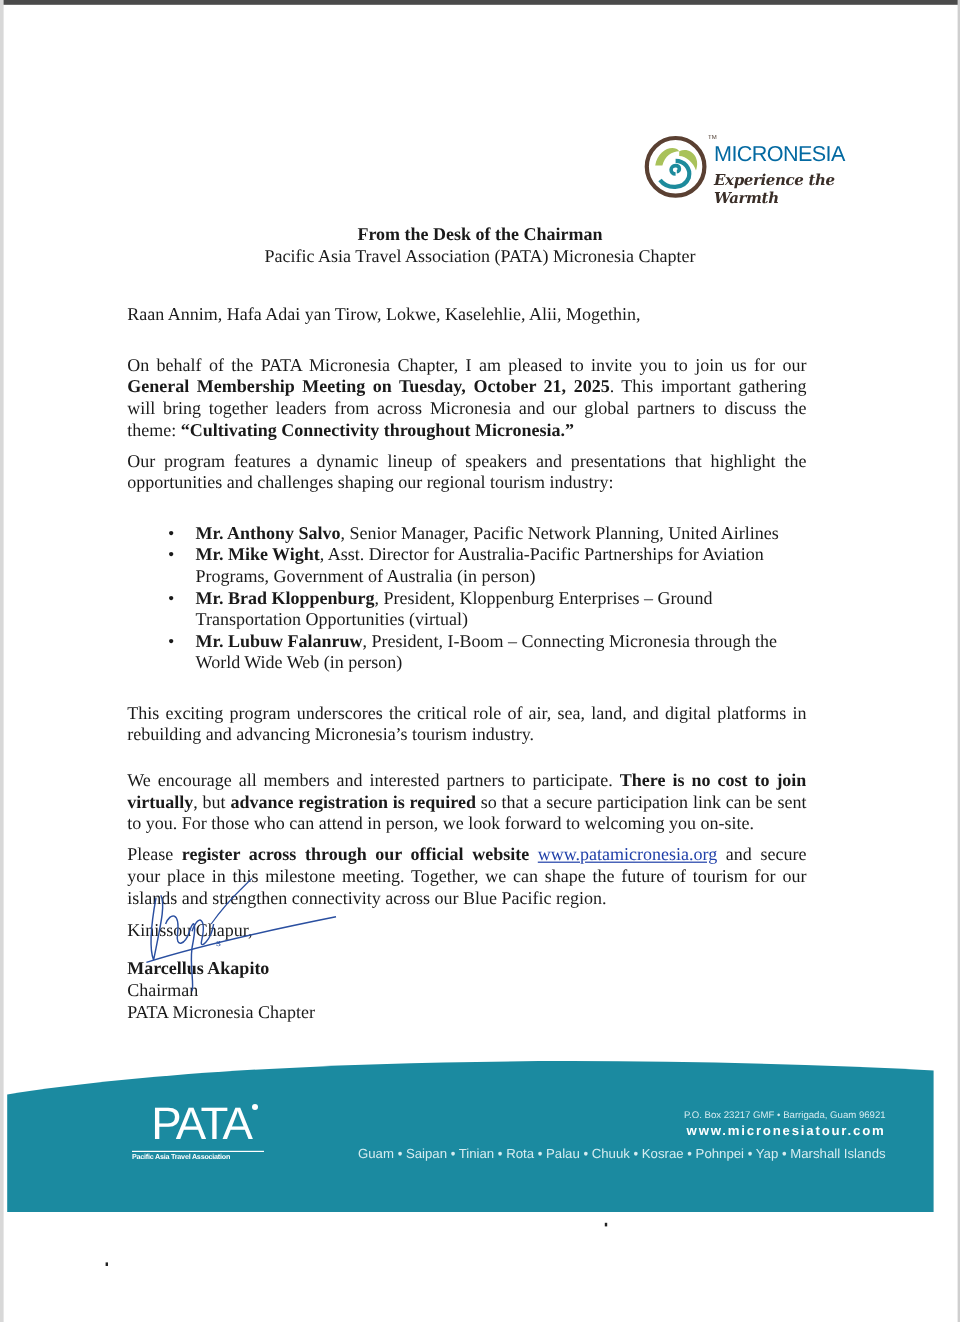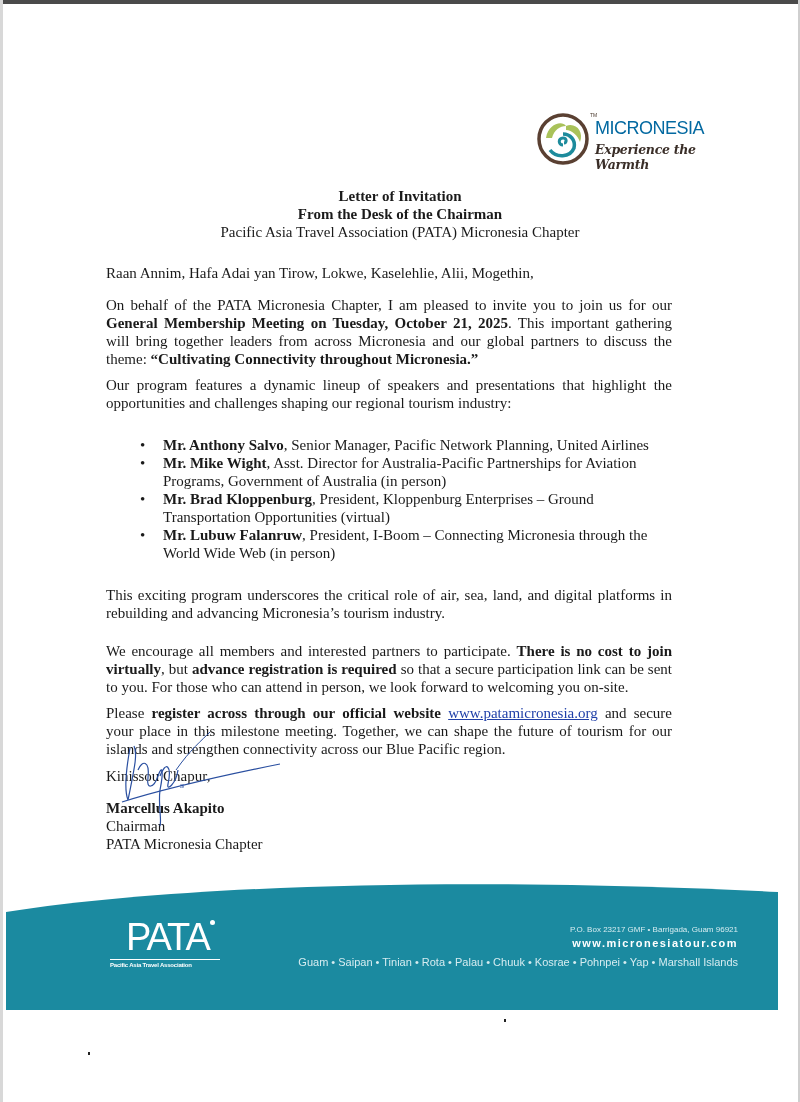--- a/index.html
+++ b/index.html
@@ -16,21 +16,21 @@
   .logo { position: absolute; left: 536px; top: 112px; width: 200px; height: 56px; }
   .logo-emblem { position: absolute; left: 0; top: 0; width: 54px; height: 54px; }
   .logo-tm { position: absolute; left: 54px; top: 0; font-family: "Liberation Sans", sans-serif; font-size: 5px; color: #4b3a2e; }
   .logo-name { position: absolute; left: 59px; top: 5px; font-family: "Liberation Sans", sans-serif; font-size: 18px; color: #0369a1; letter-spacing: -0.5px; line-height: 22px; }
   .logo-tagline { position: absolute; left: 59px; top: 30px; font-family: "DejaVu Serif", serif; font-style: italic; font-weight: bold; font-size: 12.5px; color: #3a2e28; letter-spacing: -0.3px; }
 
   .heading { position: absolute; left: 0; width: 800px; text-align: center; top: 187px; font-size: 15px; line-height: 18px; }
   .heading .b { font-weight: bold; }
 
   .body-text { position: absolute; left: 106px; width: 566px; font-size: 15px; line-height: 18px; text-align: justify; }
-  .greeting { top: 264px; }
+  .greeting { top: 254px; }
   .p1 { top: 296px; }
   .p2 { top: 376px; }
   .speakers { position: absolute; left: 106px; top: 424px; width: 566px; margin: 12px; padding: 0; list-style: none; font-size: 15px; line-height: 18px; }
   .speakers li { position: relative; padding-left: 45px; text-align: left; }
   .speakers li::before { content: "•"; position: absolute; left: 22px; top: 0; }
   .p3 { top: 586px; }
   .p4 { top: 642px; }
   .p5 { top: 704px; }
   .b { font-weight: bold; }
   a.link { color: #1f3fa8; text-decoration: underline; font-weight: normal; }
@@ -64,21 +64,20 @@
     <path d="M30 14 C40 10, 48 20, 44 30 C42 24, 36 18, 30 18 Z" fill="#a9c25a"></path>
     <path d="M27 33 C22 33, 22 26, 27 26 C31 26, 31 31, 28 31" fill="none" stroke="#1d8b9c" stroke-width="3"></path>
     <path d="M14 38 C20 46, 34 46, 38 36 C40 28, 34 22, 27 22" fill="none" stroke="#1d8b9c" stroke-width="3.5"></path>
   </svg>
   <span class="logo-tm">TM</span>
   <span class="logo-name">MICRONESIA</span>
   <span class="logo-tagline">Experience the Warmth</span>
 </div>
 
 <div class="heading">
-  <div class="b">Letter of Invitation</div>
   <div class="b">From the Desk of the Chairman</div>
   <div>Pacific Asia Travel Association (PATA) Micronesia Chapter</div>
 </div>
 
 <div class="body-text greeting">Raan Annim, Hafa Adai yan Tirow, Lokwe, Kaselehlie, Alii, Mogethin,</div>
 
 <div class="body-text p1"><span>On behalf of the PATA Micronesia Chapter, I am pleased to invite you to join us for our </span><span class="b">General Membership Meeting on Tuesday, October 21, 2025</span><span>. This important gathering will bring together leaders from across Micronesia and our global partners to discuss the theme: </span><span class="b">“Cultivating Connectivity throughout Micronesia.”</span></div>
 
 <div class="body-text p2">Our program features a dynamic lineup of speakers and presentations that highlight the opportunities and challenges shaping our regional tourism industry:</div>
 

